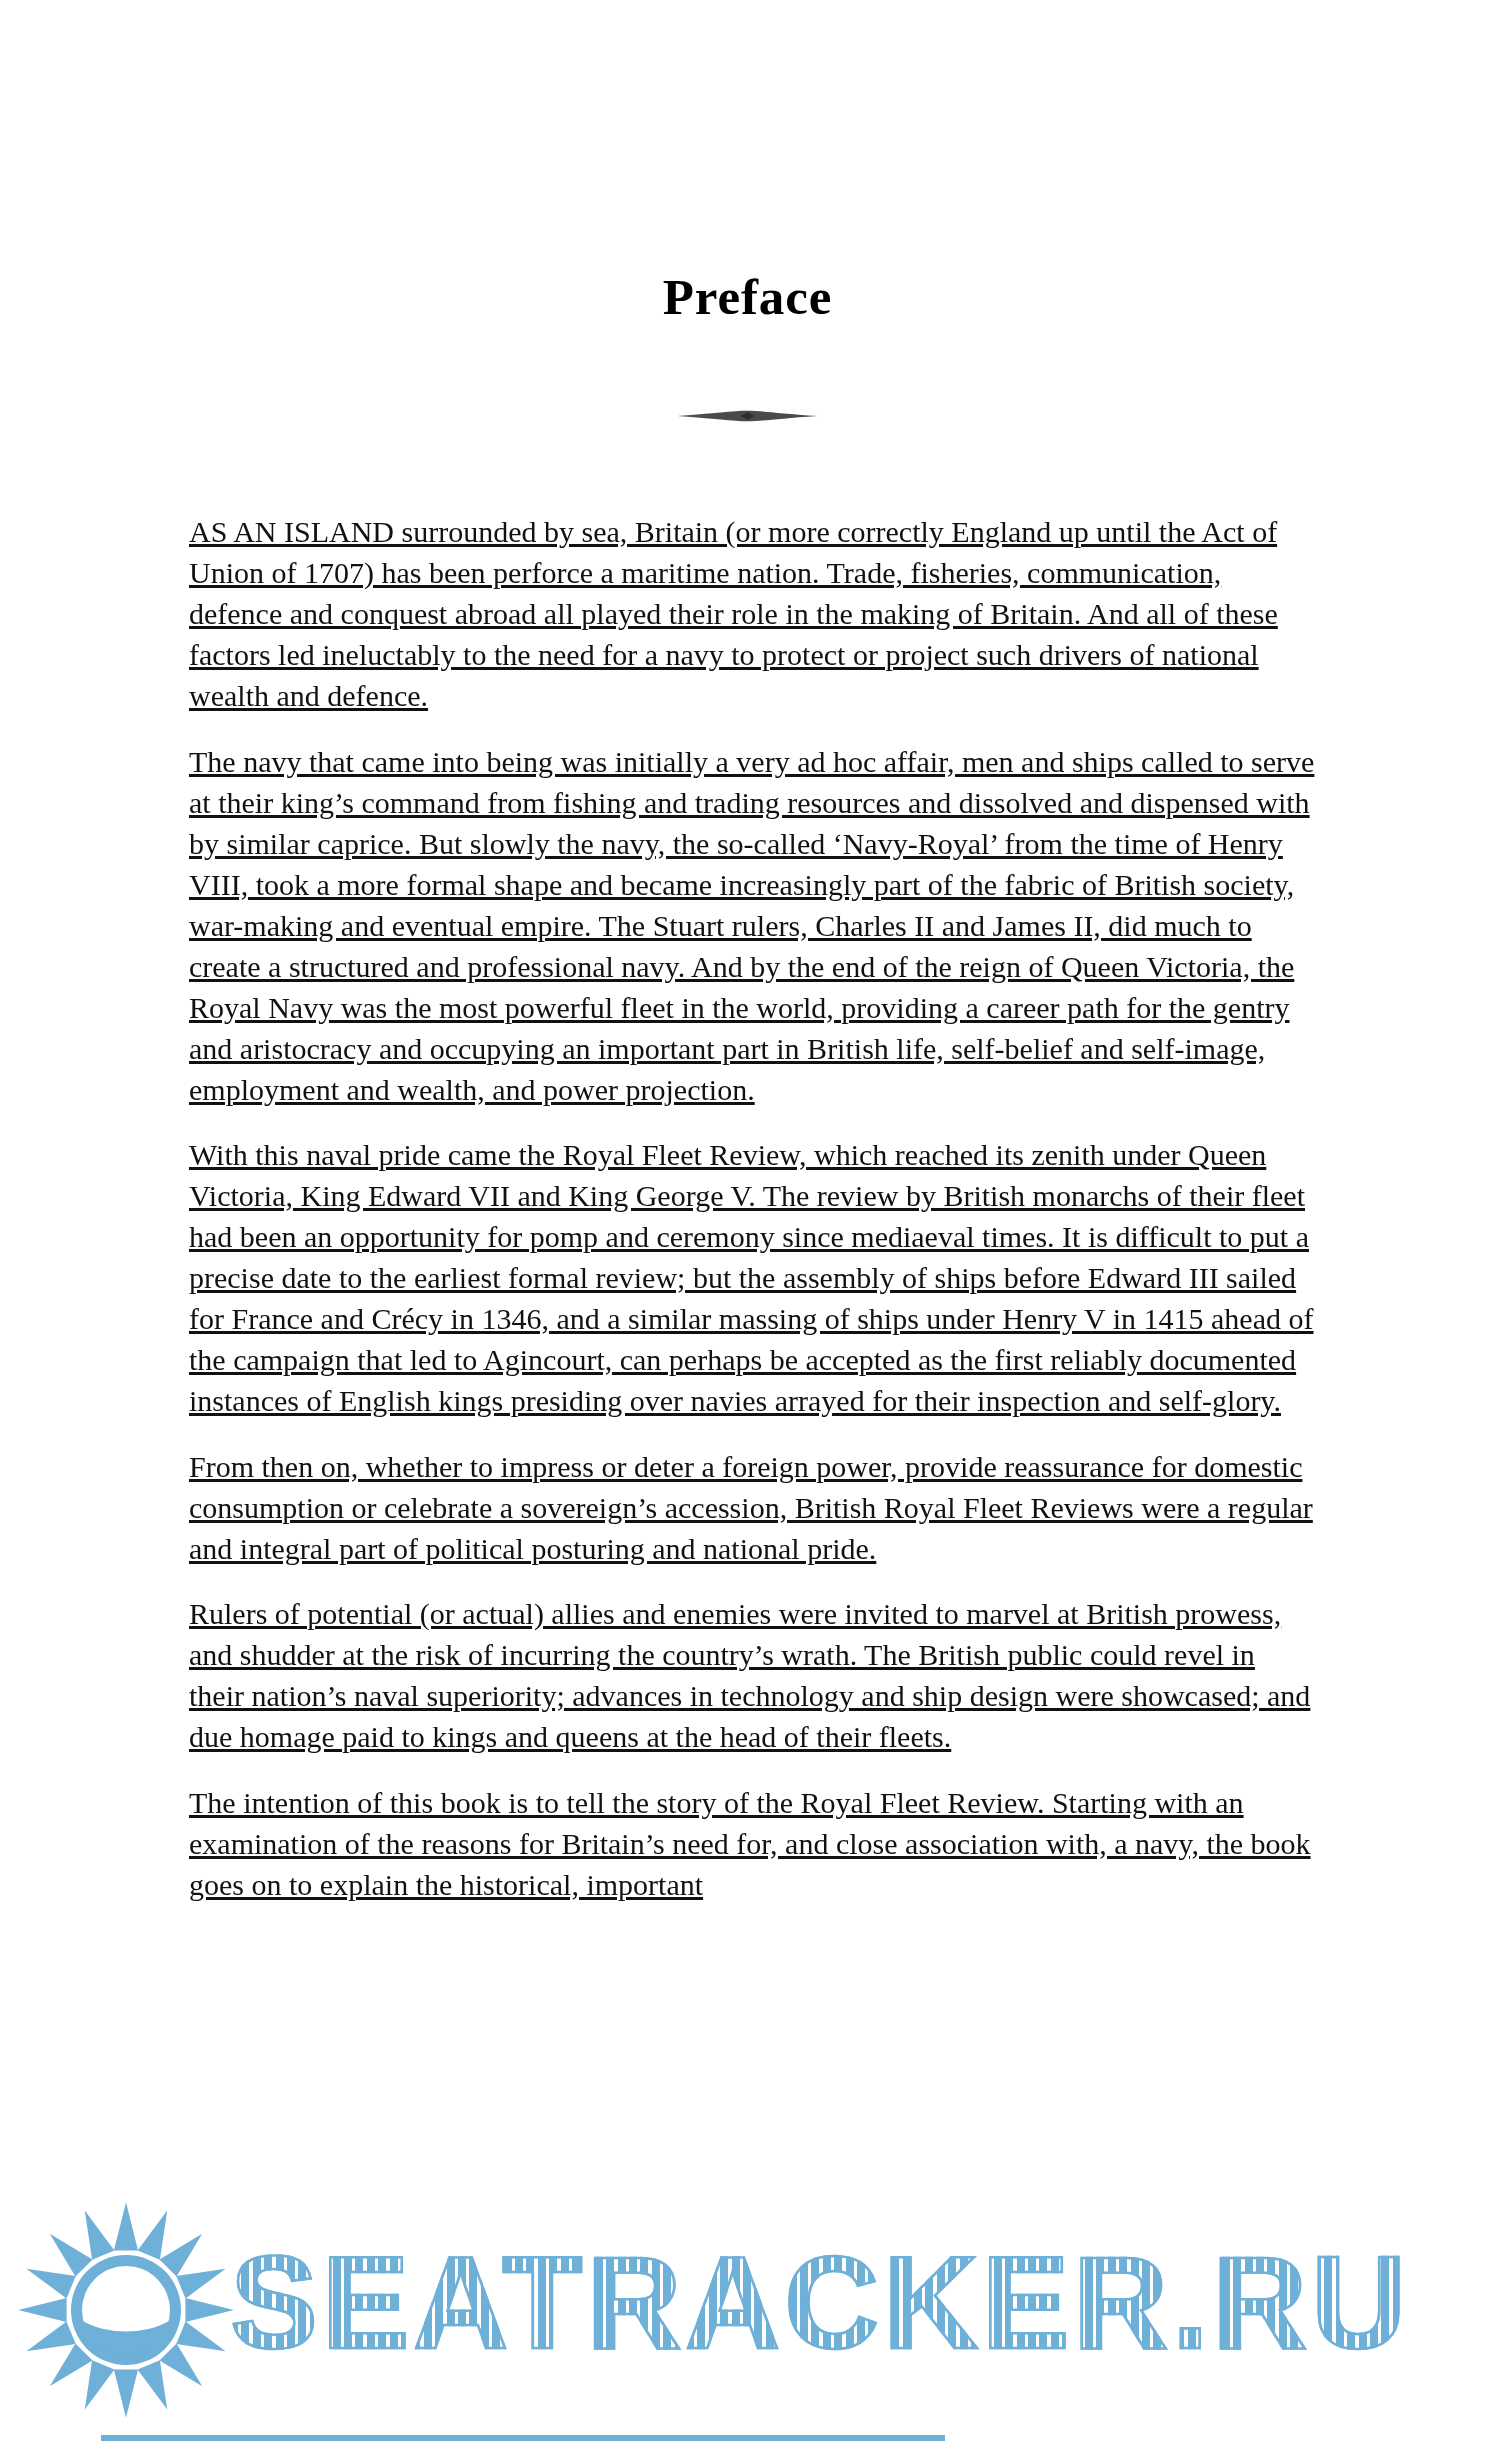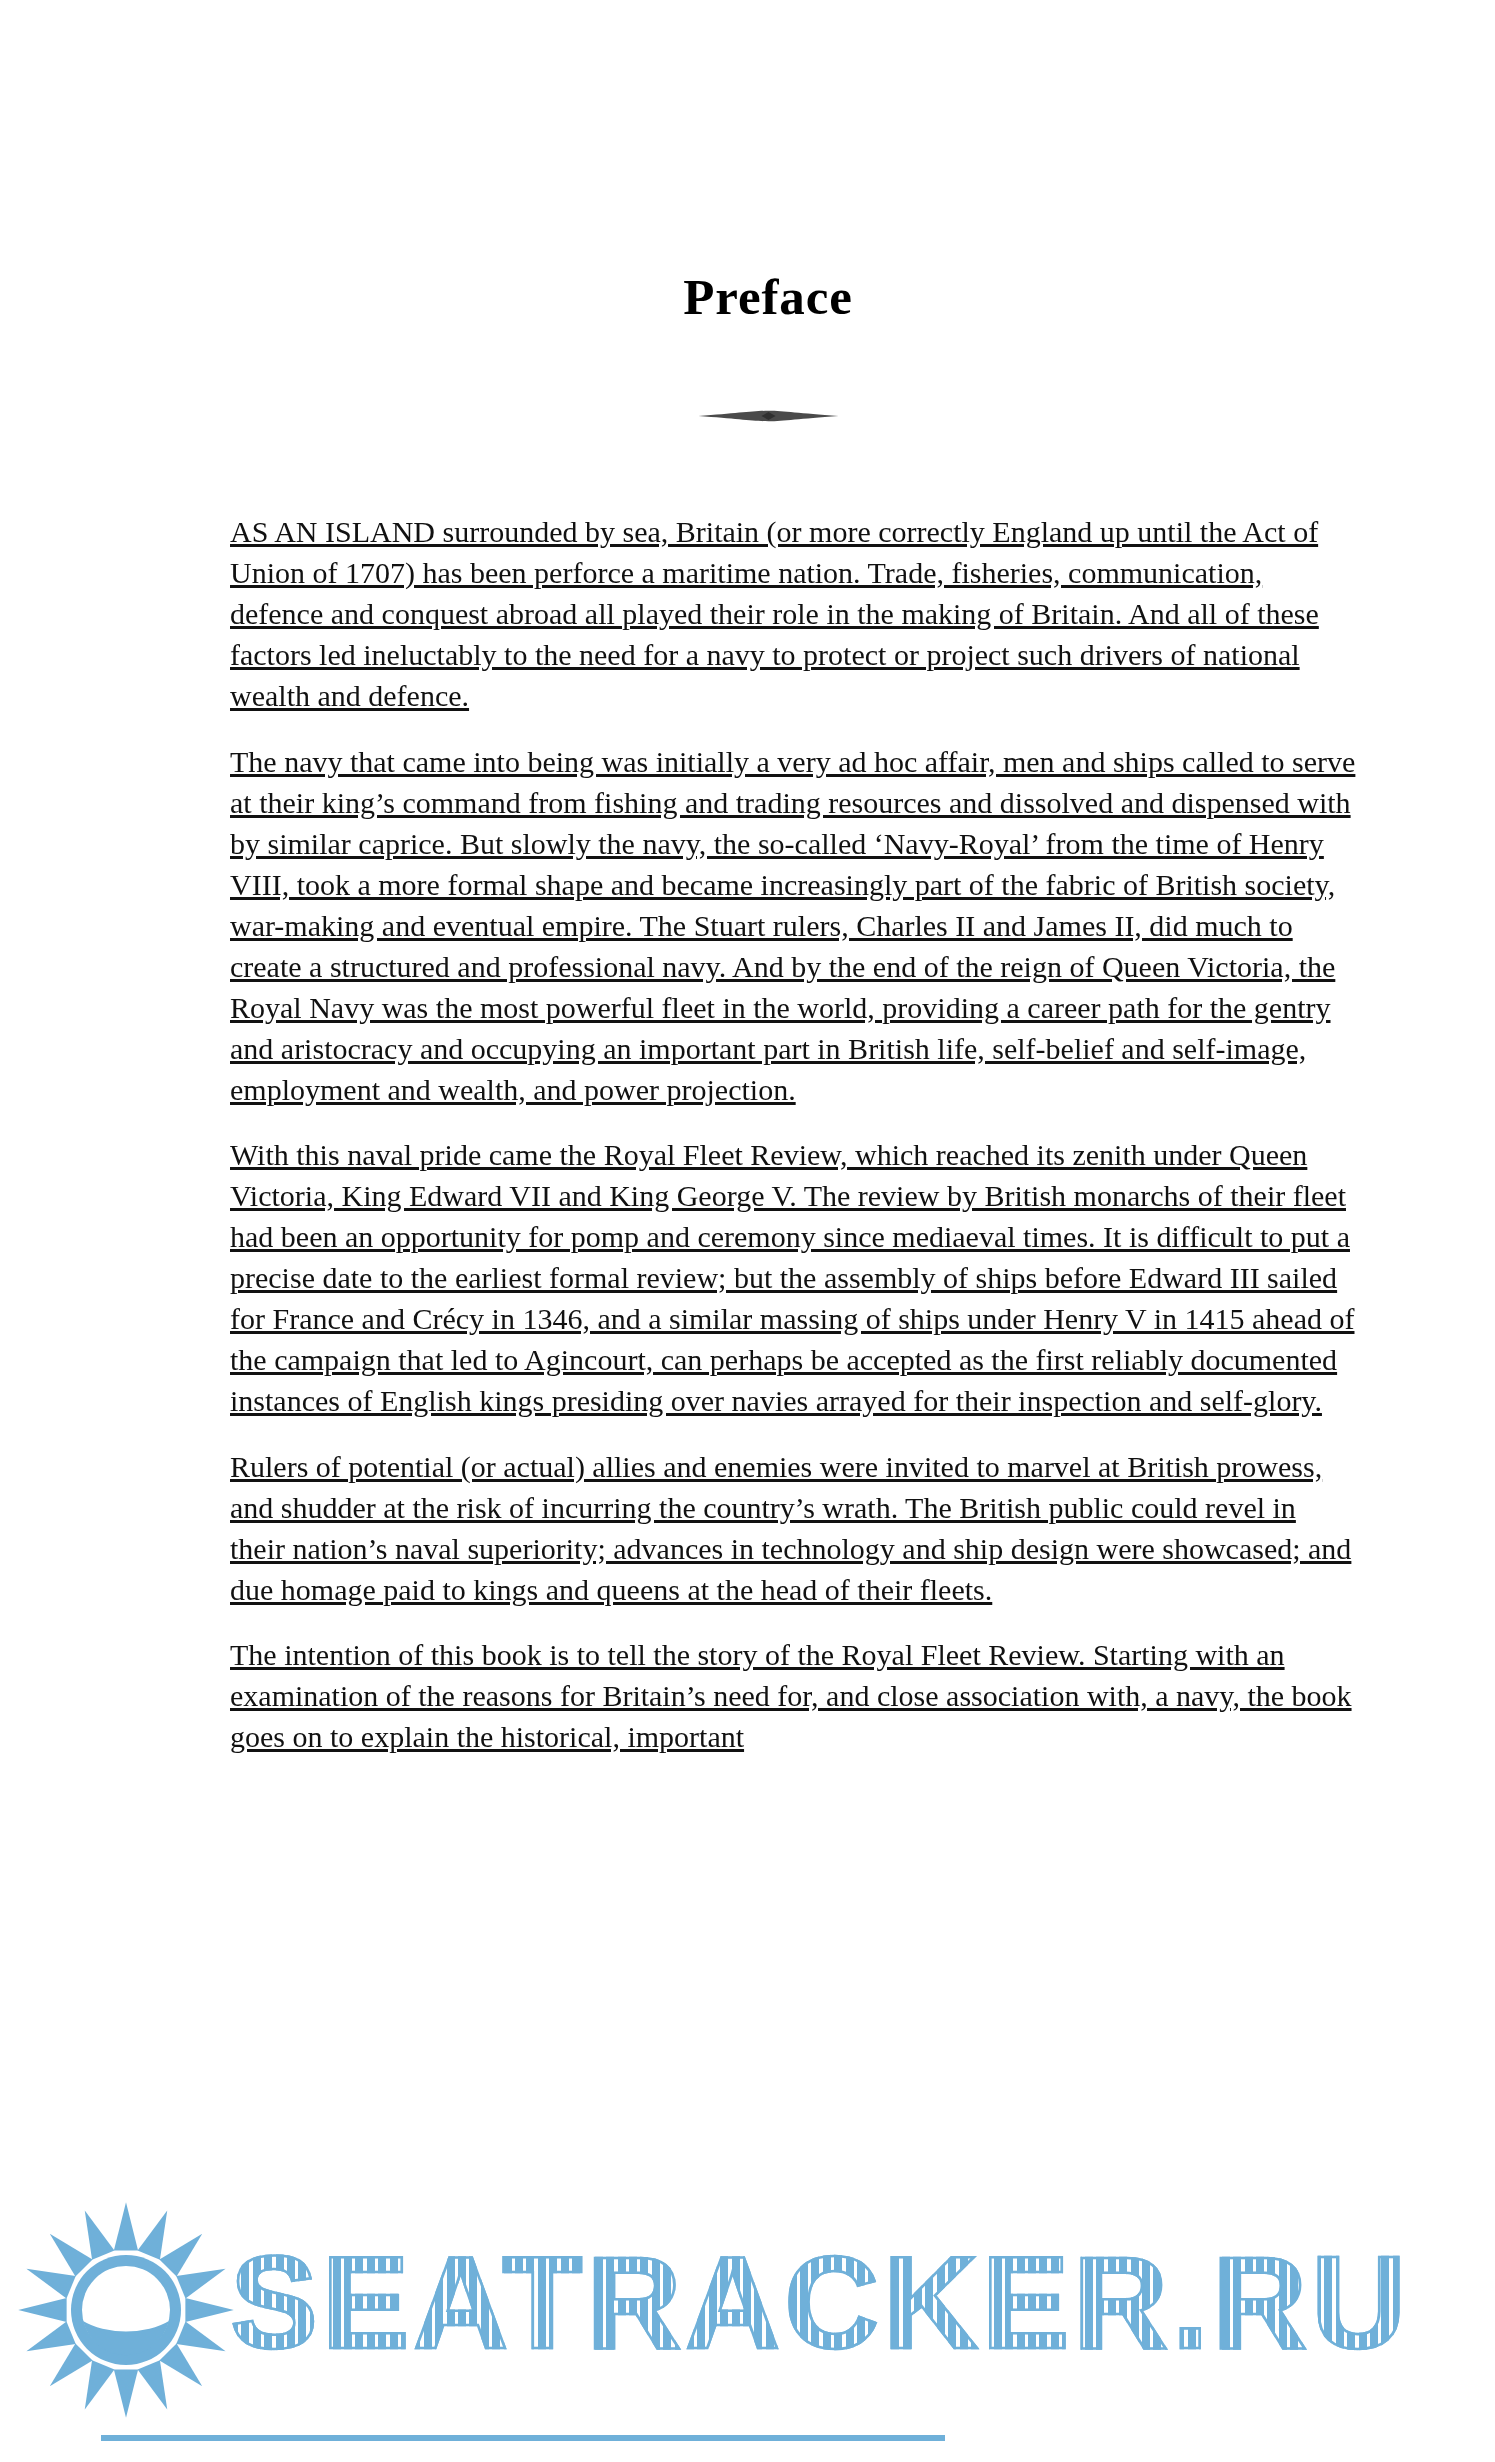--- a/index.html
+++ b/index.html
@@ -15,21 +15,20 @@
     font-family: "Liberation Serif", serif;
     color: #111111;
   }
   .page {
     position: relative;
     width: 1495px;
     height: 2462px;
   }
   .content {
     padding-top: 268px;
-    padding-left: 41px;
   }
   h1.page-title {
     margin: 0;
     text-align: center;
     font-size: 51px;
     font-weight: bold;
     letter-spacing: 0.9px;
     color: #000000;
   }
   .divider-wrap {
@@ -105,20 +104,21 @@
       <svg width="141" height="14" viewBox="0 0 160 16">
         <path d="M0,8 C45,5 62,2 80,2 C98,2 115,5 160,8 C115,11 98,14 80,14 C62,14 45,11 0,8 Z" fill="#4a4a4a"></path>
         <path d="M72,8 L80,3.5 L88,8 L80,12.5 Z" fill="#2f2f2f"></path>
       </svg>
     </div>
 
     <div class="text-block">
       <p class="para">AS AN ISLAND surrounded by sea, Britain (or more correctly England up until the Act of Union of 1707) has been perforce a maritime nation. Trade, fisheries, communication, defence and conquest abroad all played their role in the making of Britain. And all of these factors led ineluctably to the need for a navy to protect or project such drivers of national wealth and defence.</p>
       <p class="para">The navy that came into being was initially a very ad hoc affair, men and ships called to serve at their king’s command from fishing and trading resources and dissolved and dispensed with by similar caprice. But slowly the navy, the so-called ‘Navy-Royal’ from the time of Henry VIII, took a more formal shape and became increasingly part of the fabric of British society, war-making and eventual empire. The Stuart rulers, Charles II and James II, did much to create a structured and professional navy. And by the end of the reign of Queen Victoria, the Royal Navy was the most powerful fleet in the world, providing a career path for the gentry and aristocracy and occupying an important part in British life, self-belief and self-image, employment and wealth, and power projection.</p>
       <p class="para">With this naval pride came the Royal Fleet Review, which reached its zenith under Queen Victoria, King Edward VII and King George V. The review by British monarchs of their fleet had been an opportunity for pomp and ceremony since mediaeval times. It is difficult to put a precise date to the earliest formal review; but the assembly of ships before Edward III sailed for France and Crécy in 1346, and a similar massing of ships under Henry V in 1415 ahead of the campaign that led to Agincourt, can perhaps be accepted as the first reliably documented instances of English kings presiding over navies arrayed for their inspection and self-glory.</p>
+      <p class="para">From then on, whether to impress or deter a foreign power, provide reassurance for domestic consumption or celebrate a sovereign’s accession, British Royal Fleet Reviews were a regular and integral part of political posturing and national pride.</p>
       <p class="para">Rulers of potential (or actual) allies and enemies were invited to marvel at British prowess, and shudder at the risk of incurring the country’s wrath. The British public could revel in their nation’s naval superiority; advances in technology and ship design were showcased; and due homage paid to kings and queens at the head of their fleets.</p>
       <p class="para">The intention of this book is to tell the story of the Royal Fleet Review. Starting with an examination of the reasons for Britain’s need for, and close association with, a navy, the book goes on to explain the historical, important</p>
     </div>
   </div>
 
   <div class="watermark">
     <svg class="sun-icon" viewBox="-50 -50 100 100">
       <g fill="#6fb0d9">
         <polygon points="0,-49 5.5,-27 -5.5,-27" transform="rotate(0)"></polygon>
         <polygon points="0,-49 5.5,-27 -5.5,-27" transform="rotate(22.5)"></polygon>

